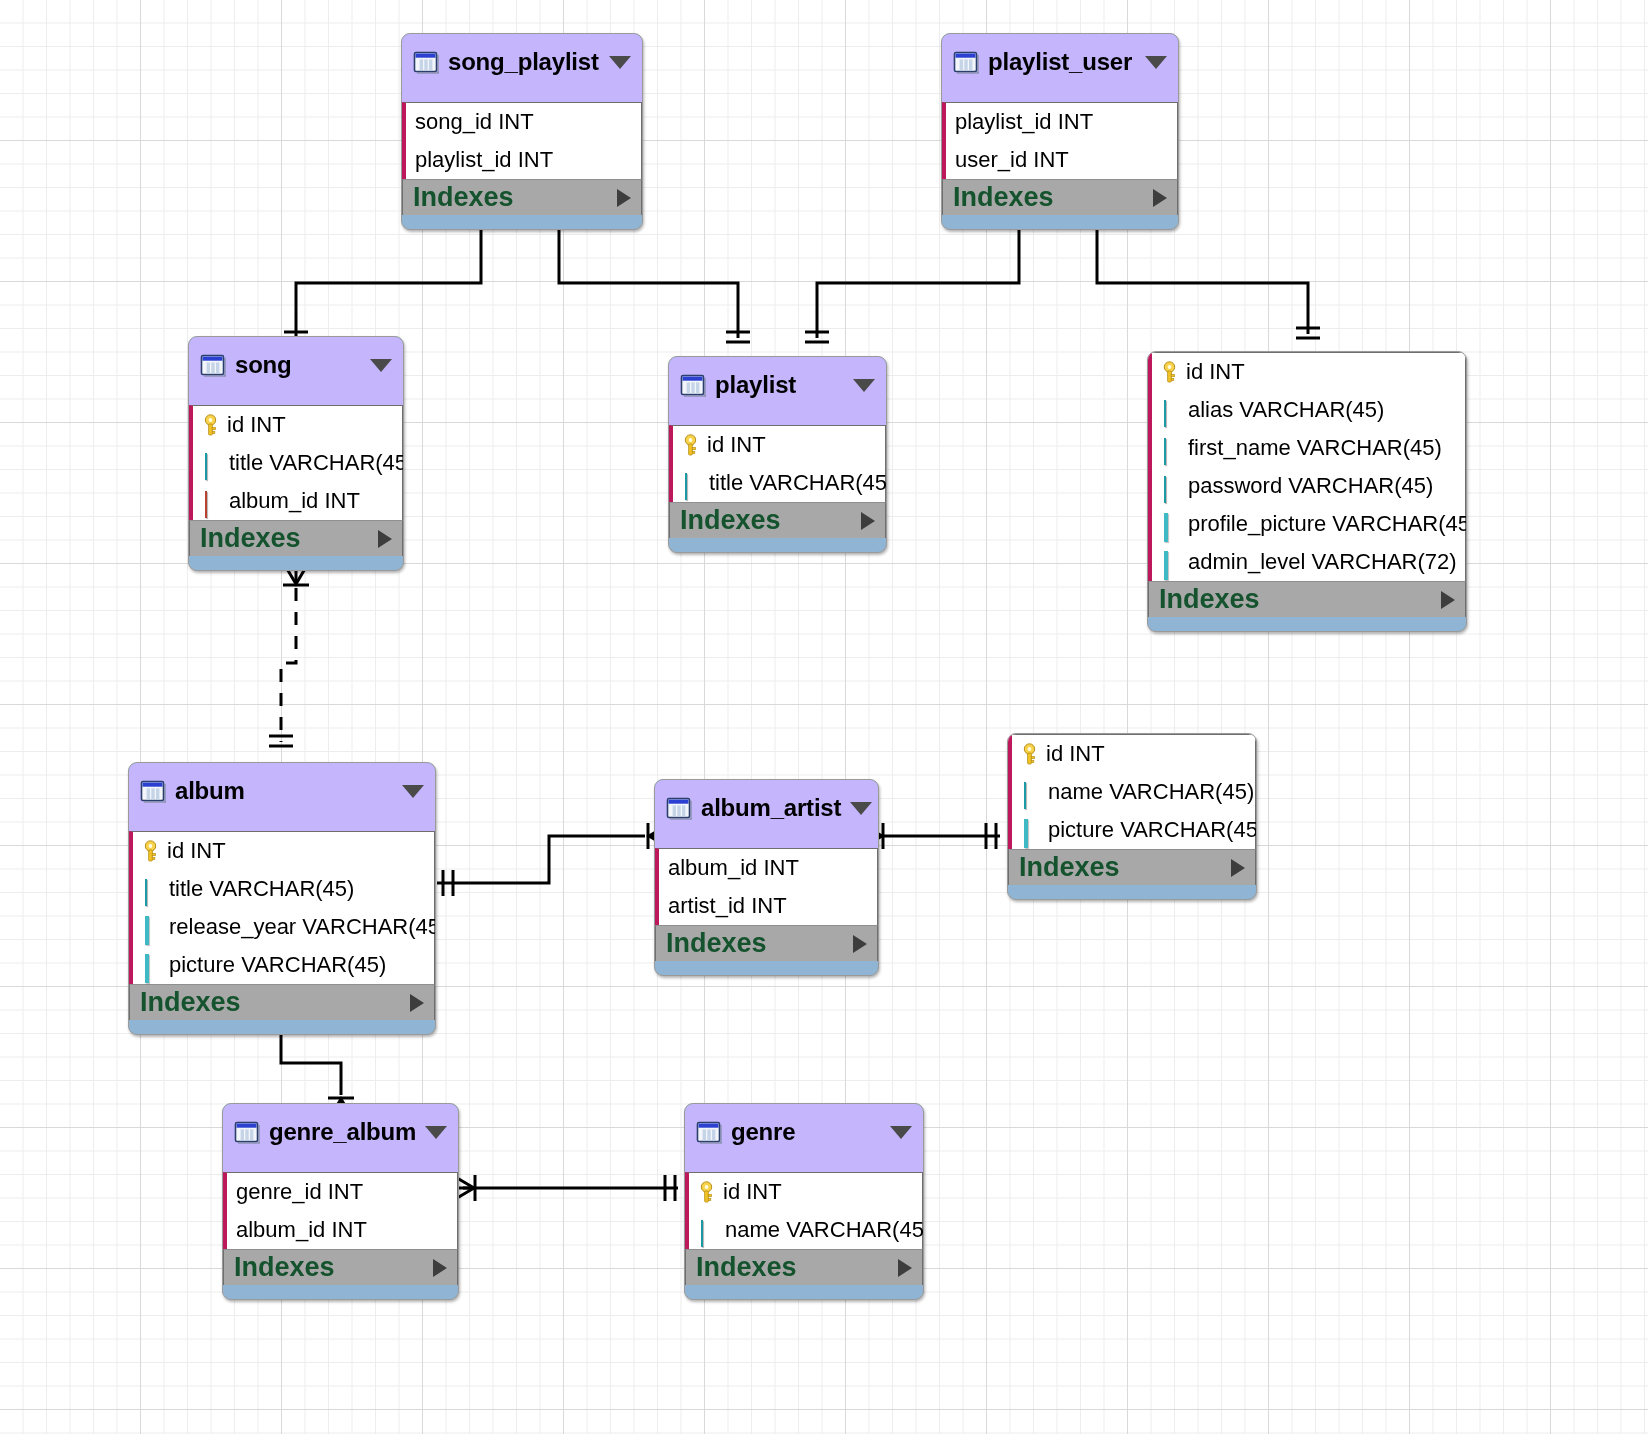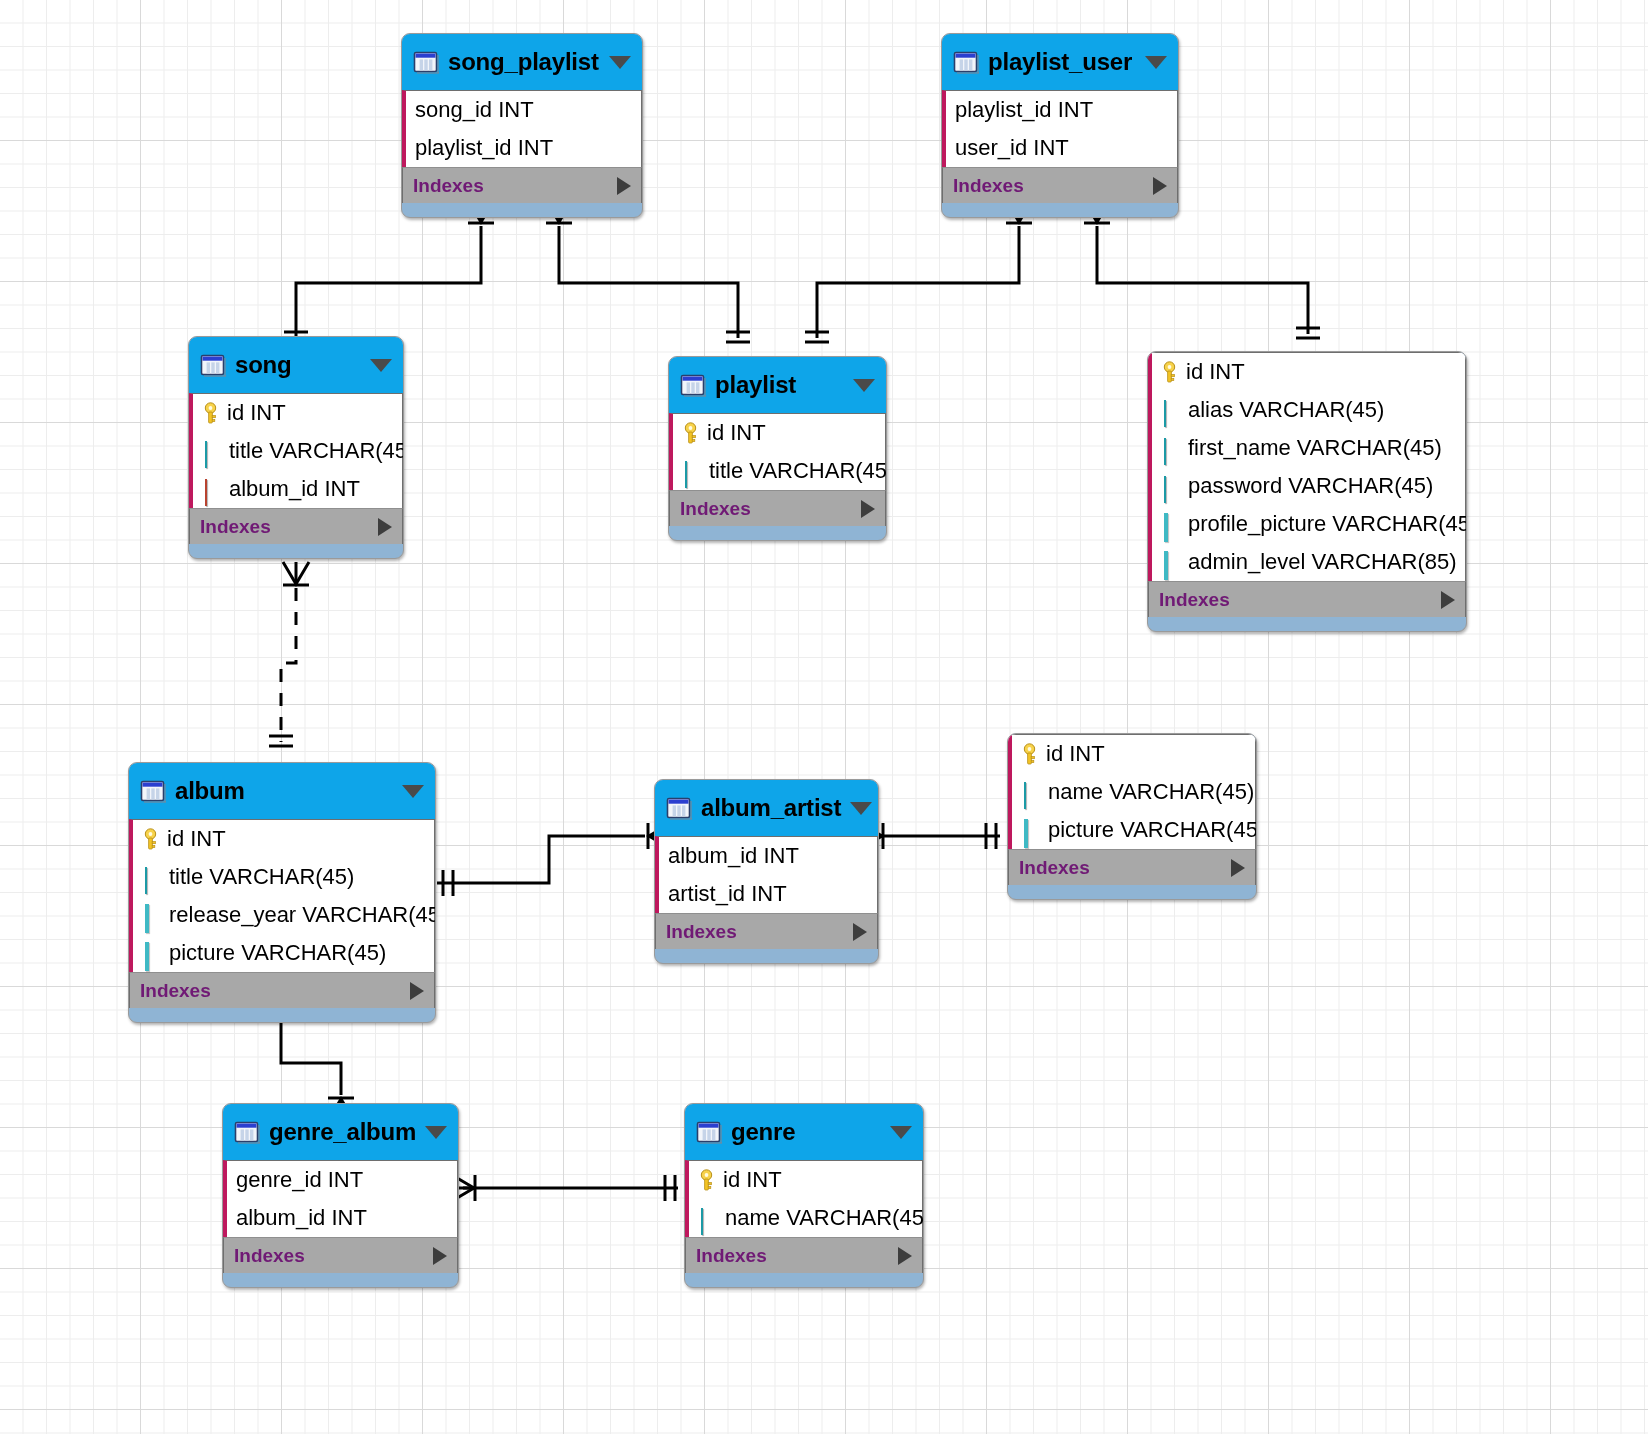--- a/index.html
+++ b/index.html
@@ -45,22 +45,22 @@
     border: 1px solid #9a9a9a;
     box-shadow: 1px 2px 3px rgba(0,0,0,0.30);
     padding-bottom: 14px;
     overflow: hidden;
   }
   .tbl-hdr {
     height: 56px;
     display: flex;
     align-items: center;
     gap: 9px;
-    padding: 0 9px 0 11px;
-    background: #0ea5e9;
+    padding: 0 9px 12px 11px;
+    background: #c4b5fd;
     border-radius: 8px 8px 0 0;
   }
   .tbl-name {
     flex: 1;
     font-size: 24px;
     font-weight: bold;
     color: #000;
     letter-spacing: -0.2px;
     white-space: nowrap;
   }
@@ -100,23 +100,23 @@
     display: flex;
     align-items: center;
     padding: 0 10px 0 10px;
     background: #a8a8a8;
     border-left: 1px solid #6e6e6e;
     border-right: 1px solid #6e6e6e;
     border-top: 1px solid #8f8f8f;
   }
   .idx-lbl {
     flex: 1;
-    font-size: 19px;
+    font-size: 27px;
     font-weight: bold;
-    color: #701a75;
+    color: #14532d;
   }
   .idx-tri {
     width: 0; height: 0;
     border-top: 9px solid transparent;
     border-bottom: 9px solid transparent;
     border-left: 14px solid #3d3d3d;
   }
 
   
   .g { flex: 0 0 auto; position: relative; }
@@ -382,21 +382,21 @@
           <div class="col">
             <span class="g g-dia"><span class="dia dia-cyan"></span></span>
             <span class="col-txt">password VARCHAR(45)</span>
           </div>
           <div class="col">
             <span class="g g-dia"><span class="dia dia-hollow"></span></span>
             <span class="col-txt">profile_picture VARCHAR(45)</span>
           </div>
           <div class="col">
             <span class="g g-dia"><span class="dia dia-hollow"></span></span>
-            <span class="col-txt">admin_level VARCHAR(85)</span>
+            <span class="col-txt">admin_level VARCHAR(72)</span>
           </div>
         </div>
         <div class="idx">
           <span class="idx-lbl">Indexes</span>
           <span class="idx-tri"></span>
         </div>
       </div>
       <div class="tbl" style="left: 128px; top: 762px; width: 308px;">
         <div class="tbl-hdr">
           <span class="tbl-ico"><svg viewBox="0 0 26 23" width="26" height="23">

